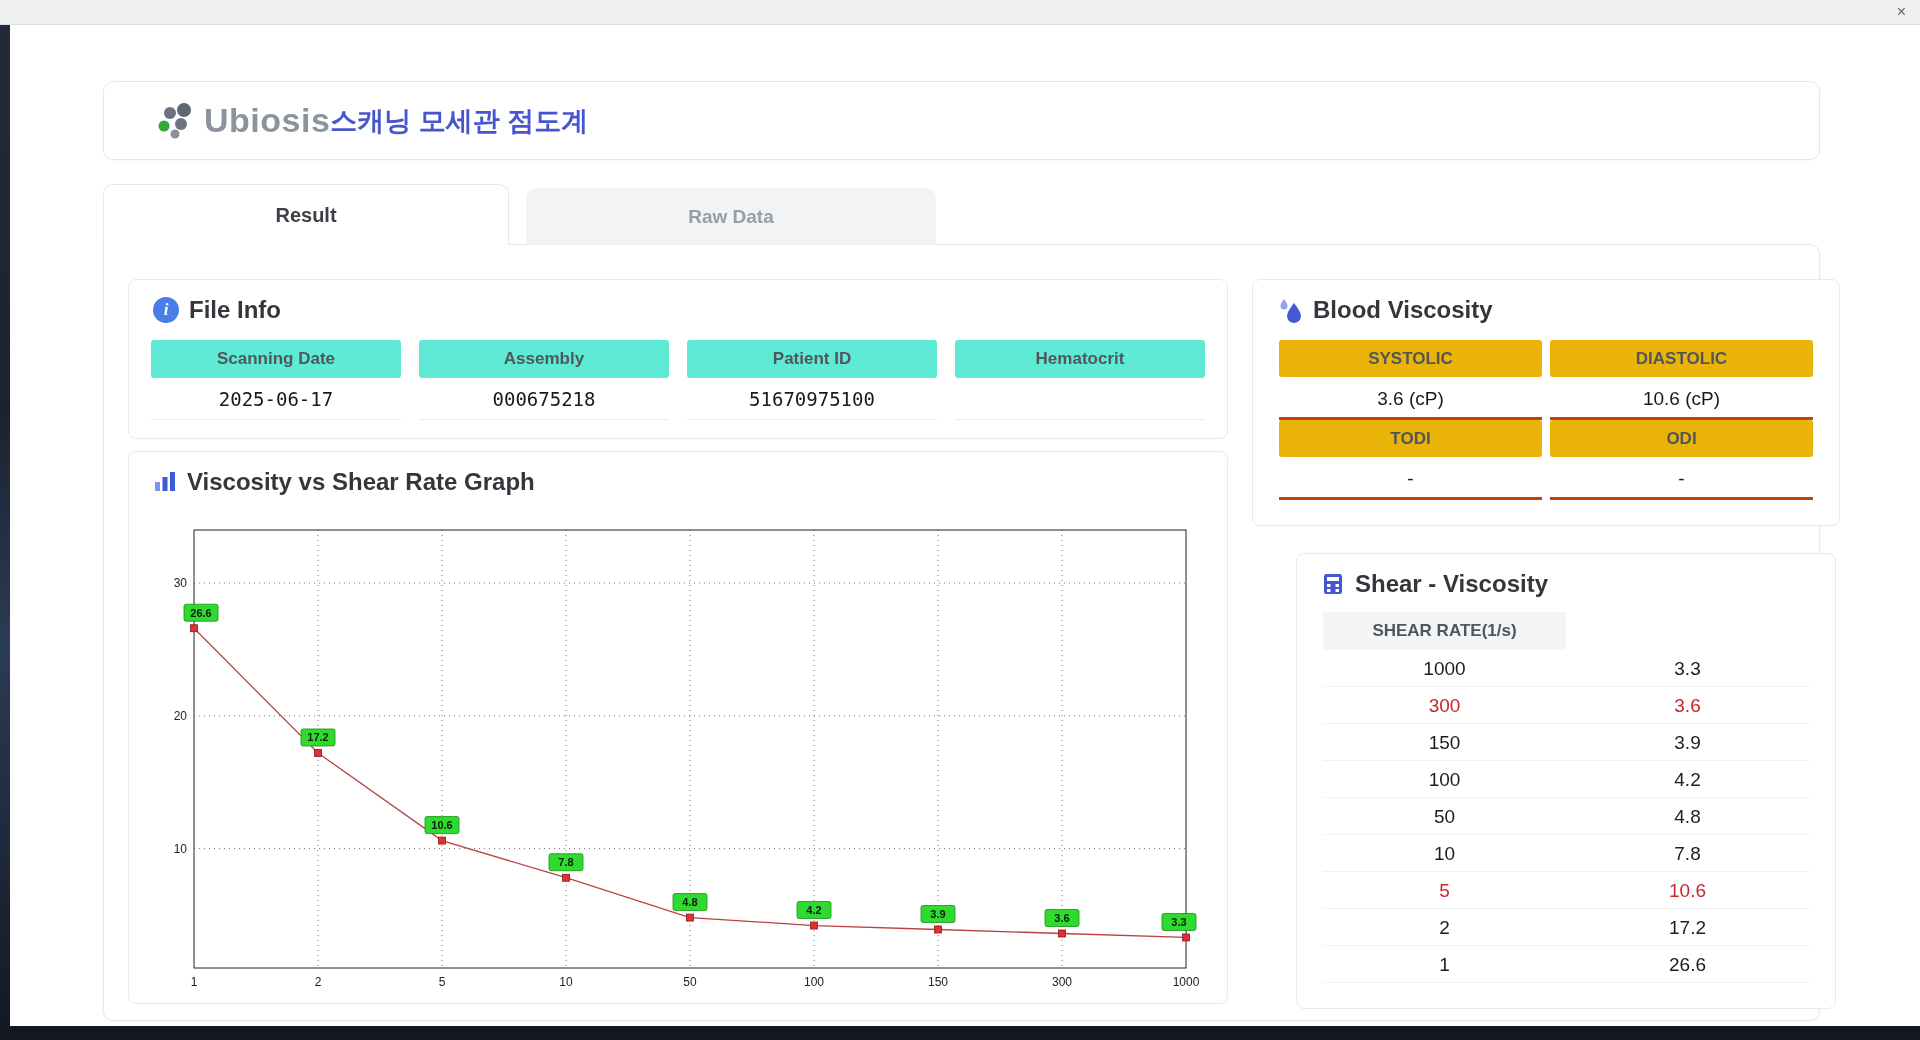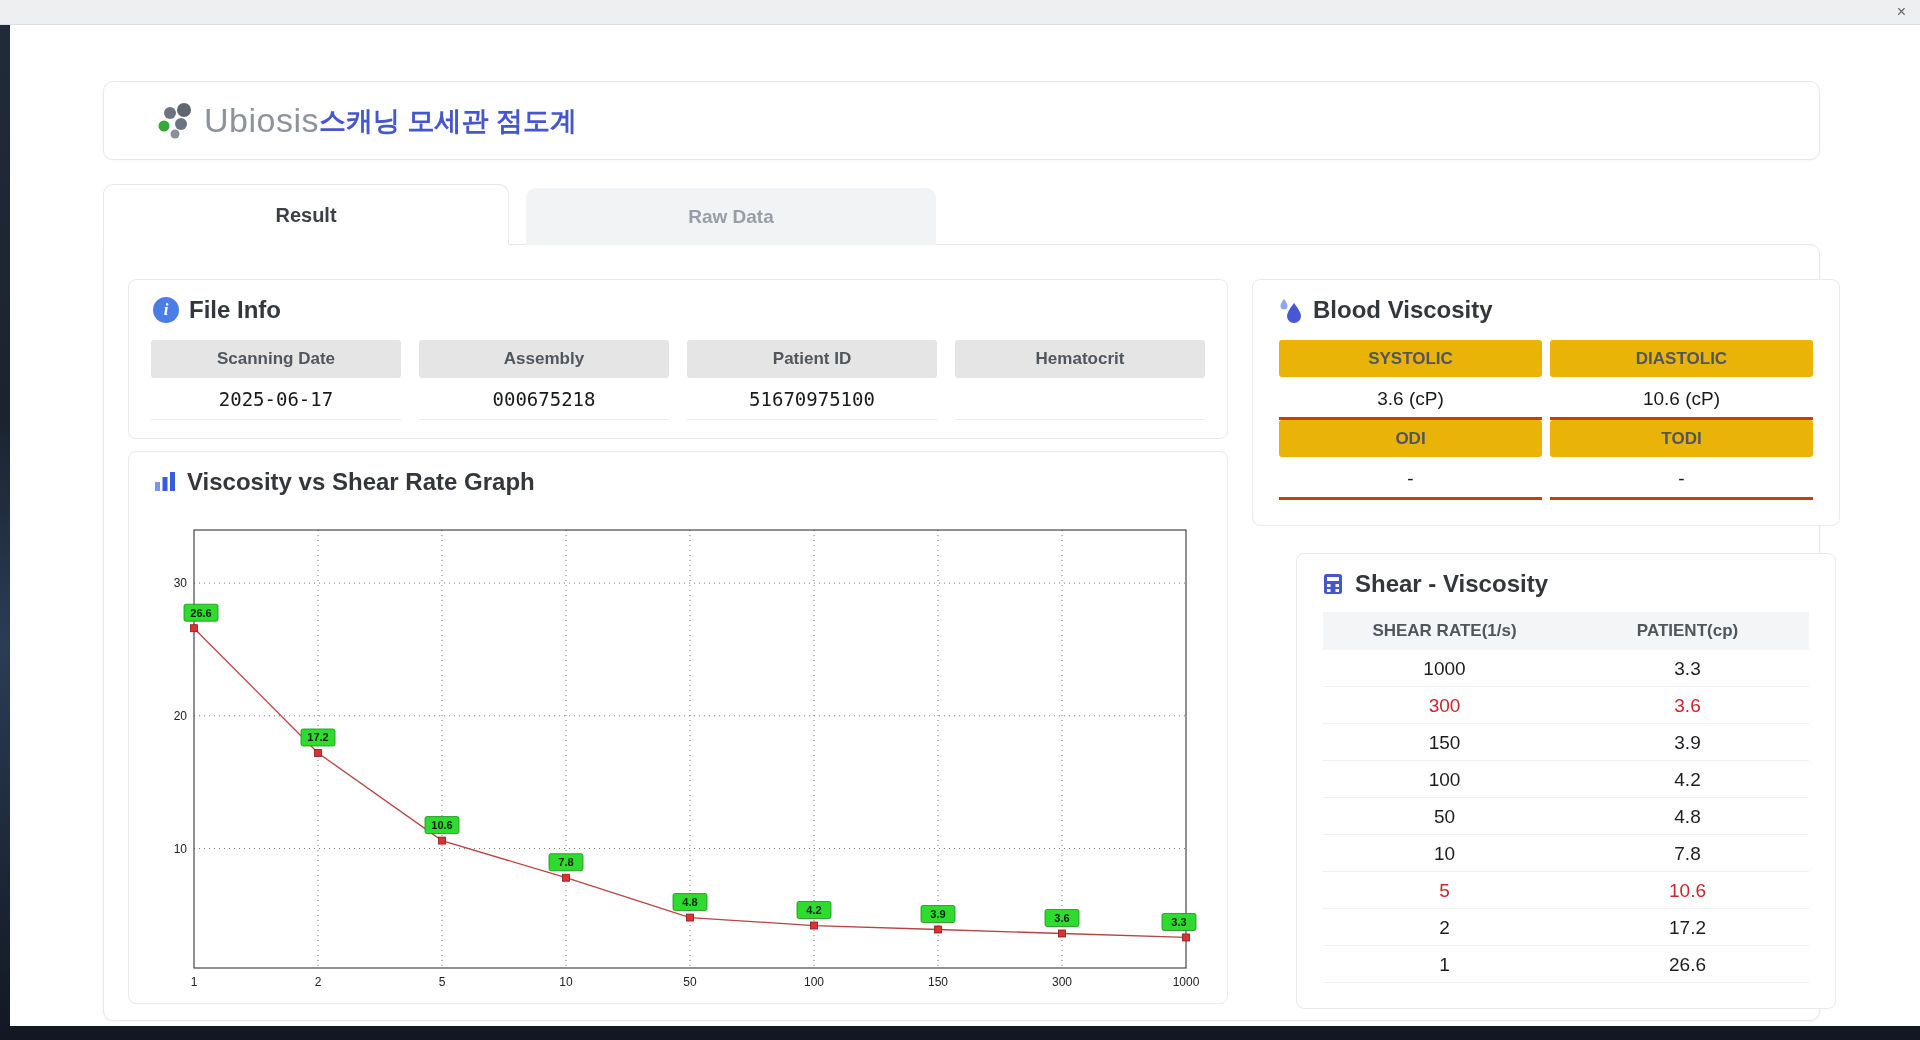--- a/index.html
+++ b/index.html
@@ -12,21 +12,21 @@
             background:#edeff1; border-bottom:1px solid #dcdee1; z-index:5; }
   .close { position:absolute; right:14px; top:2px; font-size:16px; color:#5f6368; cursor:pointer; line-height:20px; }
 
   .app { position:absolute; left:10px; top:25px; width:1910px; height:1001px; background:#ffffff; z-index:1; }
 
   
   .header-card { position:absolute; left:93px; top:56px; width:1717px; height:79px;
                  background:#fff; border:1px solid #e7e8ea; border-radius:10px;
                  display:flex; align-items:center; padding-left:46px; box-shadow:0 1px 2px rgba(0,0,0,.03); }
   .logo { display:flex; align-items:center; gap:8px; }
-  .logo-text { font-size:34px; font-weight:400; color:#8d939c; letter-spacing:.5px; }
+  .logo-text { font-size:34px; font-weight:700; color:#8d939c; letter-spacing:.5px; }
   .app-title { font-size:27px; font-weight:700; color:var(--accent,#4656cf); }
 
   
   .tab { position:absolute; display:flex; align-items:center; justify-content:center;
          border-radius:10px 10px 0 0; cursor:pointer; z-index:3; }
   .tab-active { left:93px; top:159px; width:406px; height:61px; background:#fff;
                 border:1px solid #e7e8ea; border-bottom:none; font-size:20px; font-weight:700; color:#3c4046; }
   .tab-inactive { left:516px; top:163px; width:410px; height:57px; background:#f1f3f5;
                   font-size:19px; font-weight:600; color:#989ea6; }
 
@@ -35,21 +35,21 @@
                 background:#fff; border:1px solid #e7e8ea; border-radius:0 10px 10px 10px;
                 box-shadow:0 1px 3px rgba(0,0,0,.04); z-index:2; }
 
   .card { position:absolute; background:#fff; border:1px solid #e9eaec; border-radius:8px; }
   .card-header { display:flex; align-items:center; gap:10px; padding:16px 0 0 24px; }
   .card-header h2 { font-size:24px; font-weight:700; color:#33373c; }
 
   
   .file-info { left:24px; top:34px; width:1100px; height:160px; }
   .fields { display:grid; grid-template-columns:repeat(4,1fr); gap:18px; padding:0 22px; margin-top:16px; }
-  .f-label { height:38px; line-height:38px; text-align:center; background:#e5e5e5; border-radius:3px;
+  .f-label { height:38px; line-height:38px; text-align:center; background:#5eead4; border-radius:3px;
              font-size:17px; font-weight:600; color:#51565c; }
   .f-value { height:42px; line-height:42px; text-align:center; font-size:19px; color:#17191c;
              font-family:"DejaVu Sans Mono", monospace; border-bottom:1px solid #ededf0; }
 
   
   .graph-card { left:24px; top:206px; width:1100px; height:553px; overflow:hidden; }
   #chart-svg { position:absolute; left:0; top:0; }
   .grid { stroke:#777; stroke-width:1; stroke-dasharray:1 4; }
   .plotborder { fill:none; stroke:#222; stroke-width:1; }
   .dataline { fill:none; stroke:var(--line,#b84343); stroke-width:1.3; }
@@ -210,43 +210,42 @@
             <path d="M7 2 C7 2 3.5 6.5 3.5 9 a3.5 3.5 0 0 0 7 0 C10.5 6.5 7 2 7 2 Z" fill="#8fa5ee"></path>
             <path d="M17 6 C17 6 10 14.5 10 19 a7 7 0 0 0 14 0 C24 14.5 17 6 17 6 Z" fill="#4758d6"></path>
           </svg>
           <h2>Blood Viscosity</h2>
         </div>
         <div class="bv-grid">
           <div class="bv-label">SYSTOLIC</div>
           <div class="bv-label">DIASTOLIC</div>
           <div class="bv-value">3.6 (cP)</div>
           <div class="bv-value">10.6 (cP)</div>
+          <div class="bv-label">TODI</div>
           <div class="bv-label">ODI</div>
-          <div class="bv-label">TODI</div>
           <div class="bv-value">-</div>
           <div class="bv-value">-</div>
         </div>
       </section>
 
       <section class="card shear-card">
         <div class="card-header">
           <svg class="icon" width="24" height="24" viewBox="0 0 24 24">
             <rect x="3" y="2" width="18" height="20" rx="2.5" fill="#4656cf"></rect>
             <rect x="6" y="5" width="12" height="4" fill="#ffffff"></rect>
             <rect x="6" y="12" width="3.5" height="3" fill="#ffffff"></rect>
             <rect x="14.5" y="12" width="3.5" height="3" fill="#ffffff"></rect>
             <rect x="6" y="17" width="3.5" height="3" fill="#ffffff"></rect>
             <rect x="14.5" y="17" width="3.5" height="3" fill="#ffffff"></rect>
           </svg>
           <h2>Shear - Viscosity</h2>
         </div>
         <div class="sv-table">
           <div class="sv-row sv-head">
             <div>SHEAR RATE(1/s)</div>
-            <div>PATIENT(cp)</div>
           </div>
           <div class="sv-row">
             <div class="sv-cell">1000</div>
             <div class="sv-cell">3.3</div>
           </div>
           <div class="sv-row hl">
             <div class="sv-cell">300</div>
             <div class="sv-cell">3.6</div>
           </div>
           <div class="sv-row">

